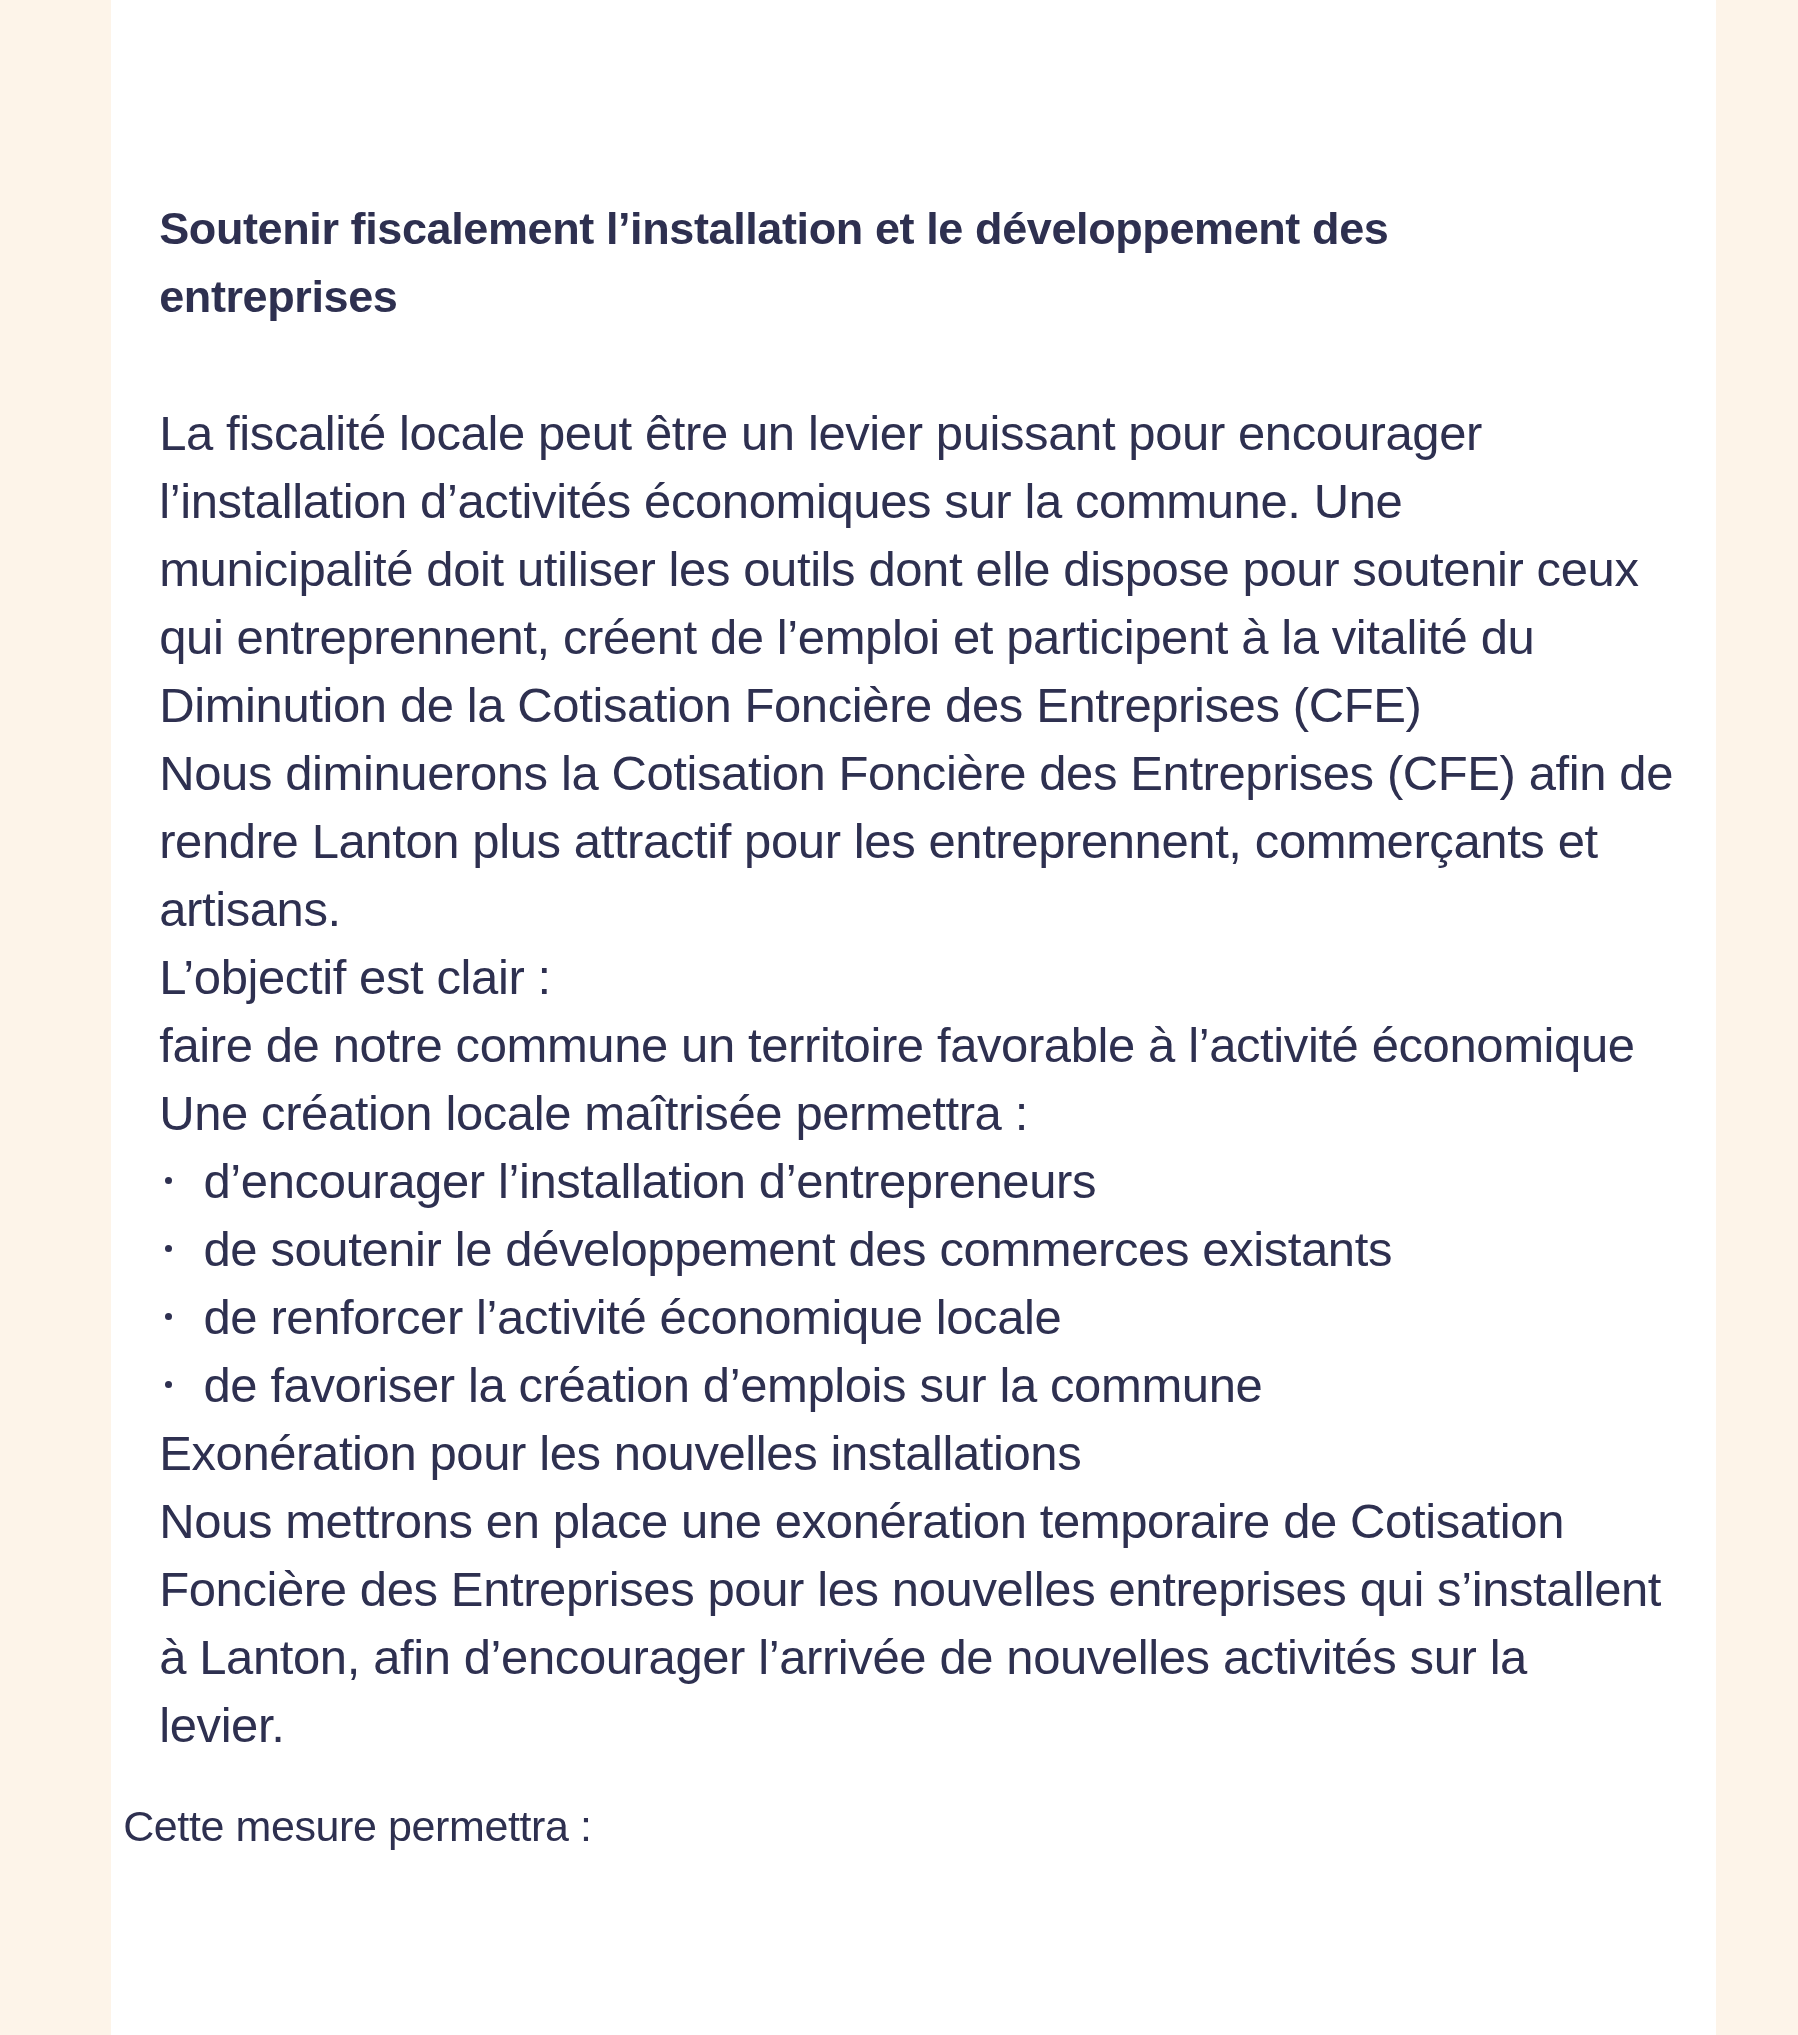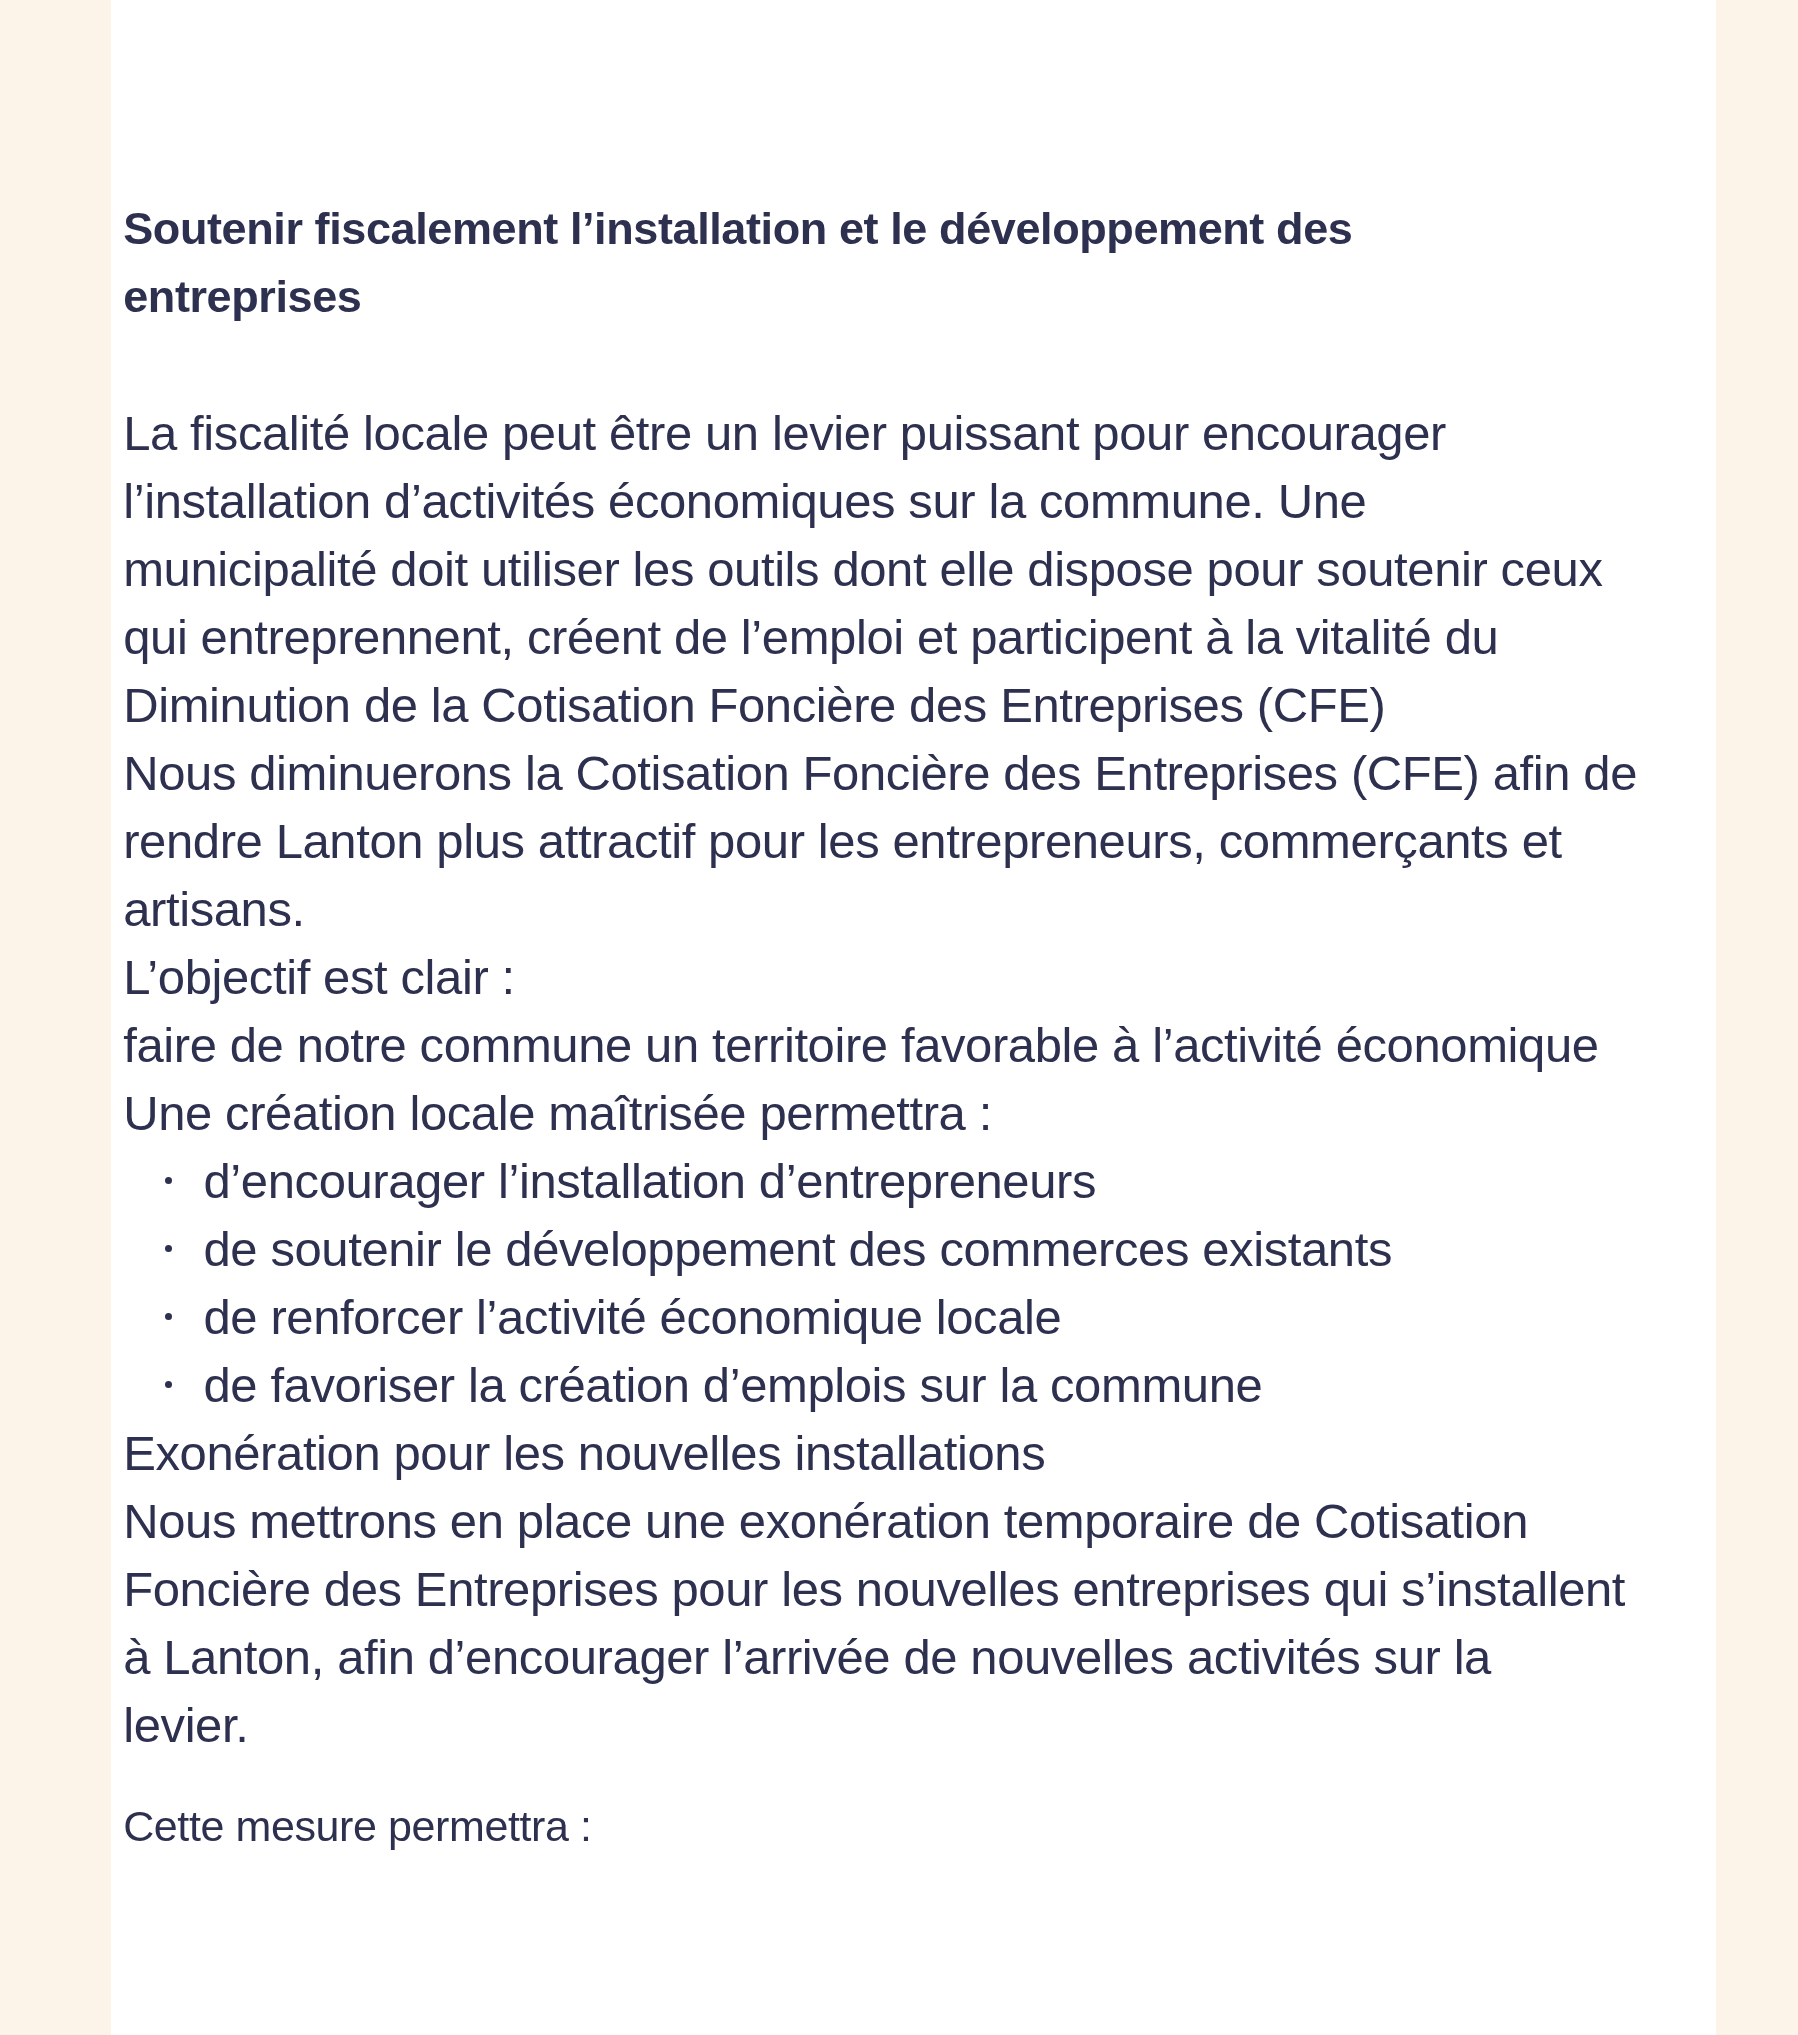--- a/index.html
+++ b/index.html
@@ -42,20 +42,21 @@
   }
   .heading2 {
     line-height: 68px;
     margin-top: 33px;
   }
   .blist {
     margin: 0;
   }
   .line {
     white-space: nowrap;
+    margin-left: 36px;
   }
   .li {
     display: flex;
     align-items: flex-start;
     padding-left: 42px;
     white-space: nowrap;
   }
   .dot {
     flex: none;
     width: 7.3px;
@@ -77,21 +78,21 @@
         <div class="line">entreprises</div>
       </div>
 
     <div class="para">
         <div class="line">La fiscalité locale peut être un levier puissant pour encourager</div>
         <div class="line">l’installation d’activités économiques sur la commune. Une</div>
         <div class="line">municipalité doit utiliser les outils dont elle dispose pour soutenir ceux</div>
         <div class="line">qui entreprennent, créent de l’emploi et participent à la vitalité du</div>
         <div class="line">Diminution de la Cotisation Foncière des Entreprises (CFE)</div>
         <div class="line">Nous diminuerons la Cotisation Foncière des Entreprises (CFE) afin de</div>
-        <div class="line">rendre Lanton plus attractif pour les entrepreneurs, commerçants et</div>
+        <div class="line">rendre Lanton plus attractif pour les entreprennent, commerçants et</div>
         <div class="line">artisans.</div>
         <div class="line">L’objectif est clair :</div>
         <div class="line">faire de notre commune un territoire favorable à l’activité économique</div>
         <div class="line">Une création locale maîtrisée permettra :</div>
       </div>
 
     <div class="para blist">
         <div class="li">
           <span class="dot"></span>
           <span class="li-text">d’encourager l’installation d’entrepreneurs</span>

